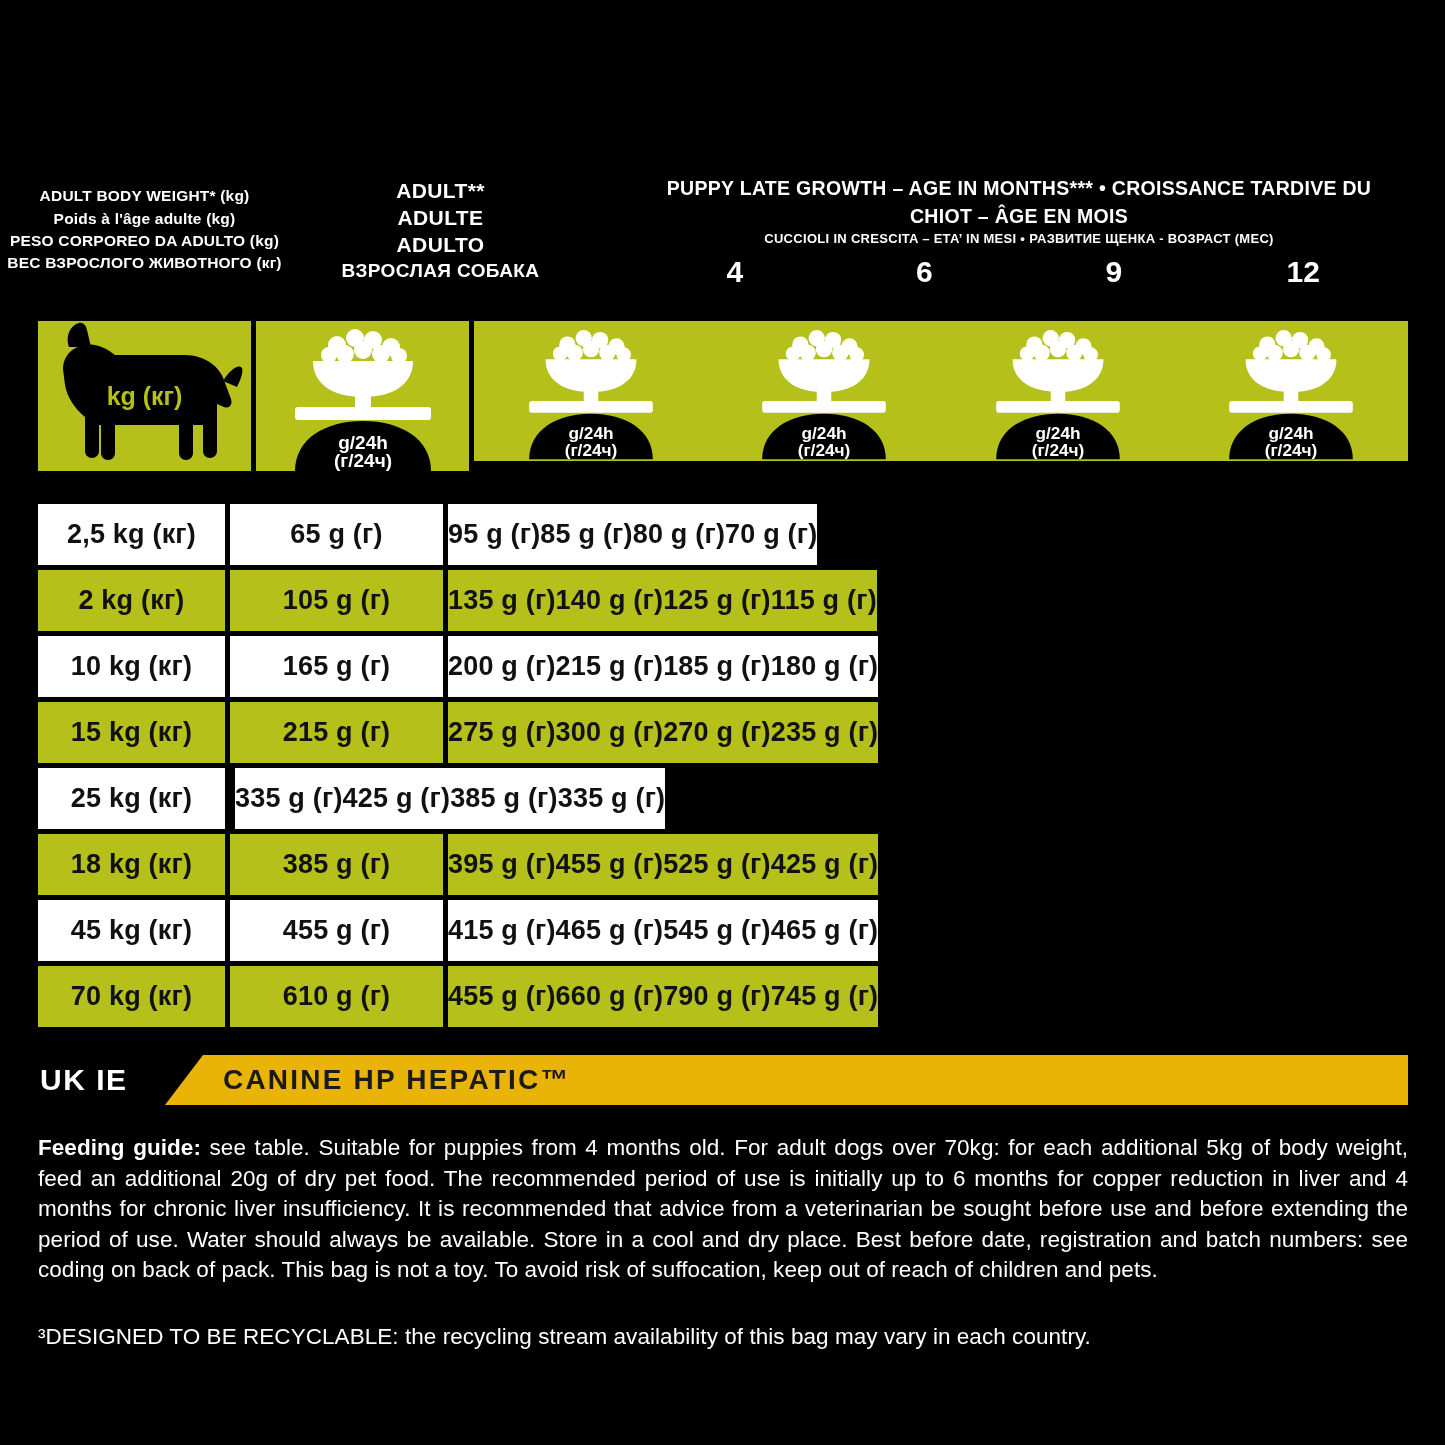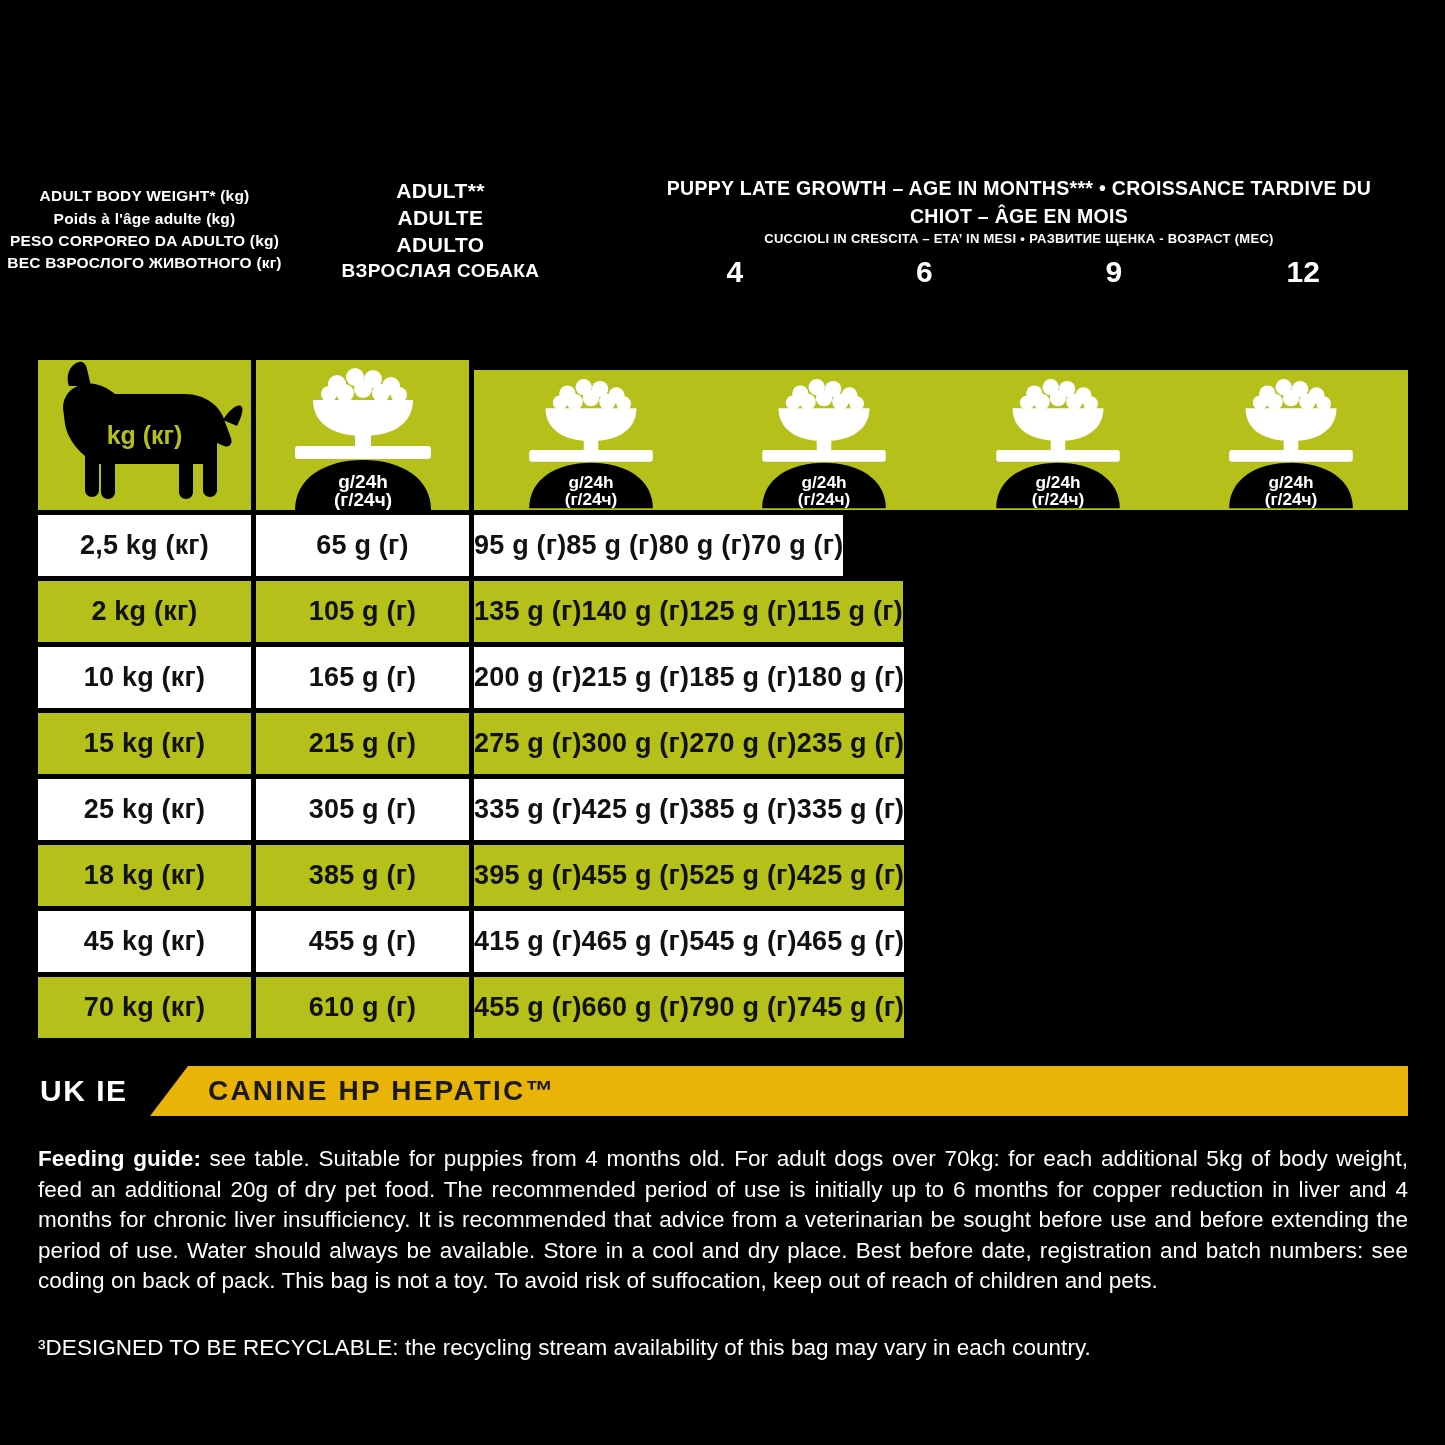--- a/index.html
+++ b/index.html
@@ -92,23 +92,23 @@
   .hdr-ages span {
     flex: 1;
     text-align: center;
     font-size: 30px;
     font-weight: bold;
   }
 
   
   .icon-row {
     display: flex;
-    align-items: flex-end;
+    align-items: flex-start;
     height: 178px;
-    margin-top: 22px;
+    margin-top: 11px;
   }
   .icon-cell {
     background: #b5c11a;
     display: flex;
     align-items: center;
     justify-content: center;
     box-sizing: border-box;
   }
   .icon-weight { width: 213px; }
   .icon-adult { width: 213px; }
@@ -130,36 +130,37 @@
   .cell {
     display: flex;
     align-items: center;
     justify-content: center;
     font-size: 27px;
     font-weight: bold;
     color: #111111;
     box-sizing: border-box;
     letter-spacing: 0.2px;
   }
-  .c-weight { width: 213px; }
+  .c-weight { width: 187px; }
   .c-adult { width: 213px; }
   .row-olive .cell { background: #b5c11a; }
   .row-white .cell { background: #ffffff; }
   .row-white .c-pupwrap, .row-olive .c-pupwrap { flex: 1; display: flex; }
   .row-white .c-pupwrap .cell { background: #ffffff; }
   .row-olive .c-pupwrap .cell { background: #b5c11a; }
   .c-pupwrap { flex: 1; display: flex; }
 
   
   .banner {
     position: relative;
     height: 62px;
     margin-top: 22px;
     display: flex;
     align-items: center;
+    gap: 15px;
   }
   .banner .country {
     color: #ffffff;
     font-size: 30px;
     font-weight: bold;
     letter-spacing: 1.5px;
     padding-left: 2px;
     width: 110px;
     flex: none;
   }
@@ -413,21 +414,20 @@
         <div class="cell">275 g (г)</div>
         <div class="cell">300 g (г)</div>
         <div class="cell">270 g (г)</div>
         <div class="cell">235 g (г)</div>
       </div>
     </div>
 
     <div class="data-row row-white">
       <div class="cell c-weight">25 kg  (кг)</div>
       <div class="gap-v"></div>
-      <div class="cell c-adult">305 g (г)</div>
       <div class="gap-v"></div>
       <div class="c-pupwrap">
         <div class="cell">335 g (г)</div>
         <div class="cell">425 g (г)</div>
         <div class="cell">385 g (г)</div>
         <div class="cell">335 g (г)</div>
       </div>
     </div>
 
     <div class="data-row row-olive">

